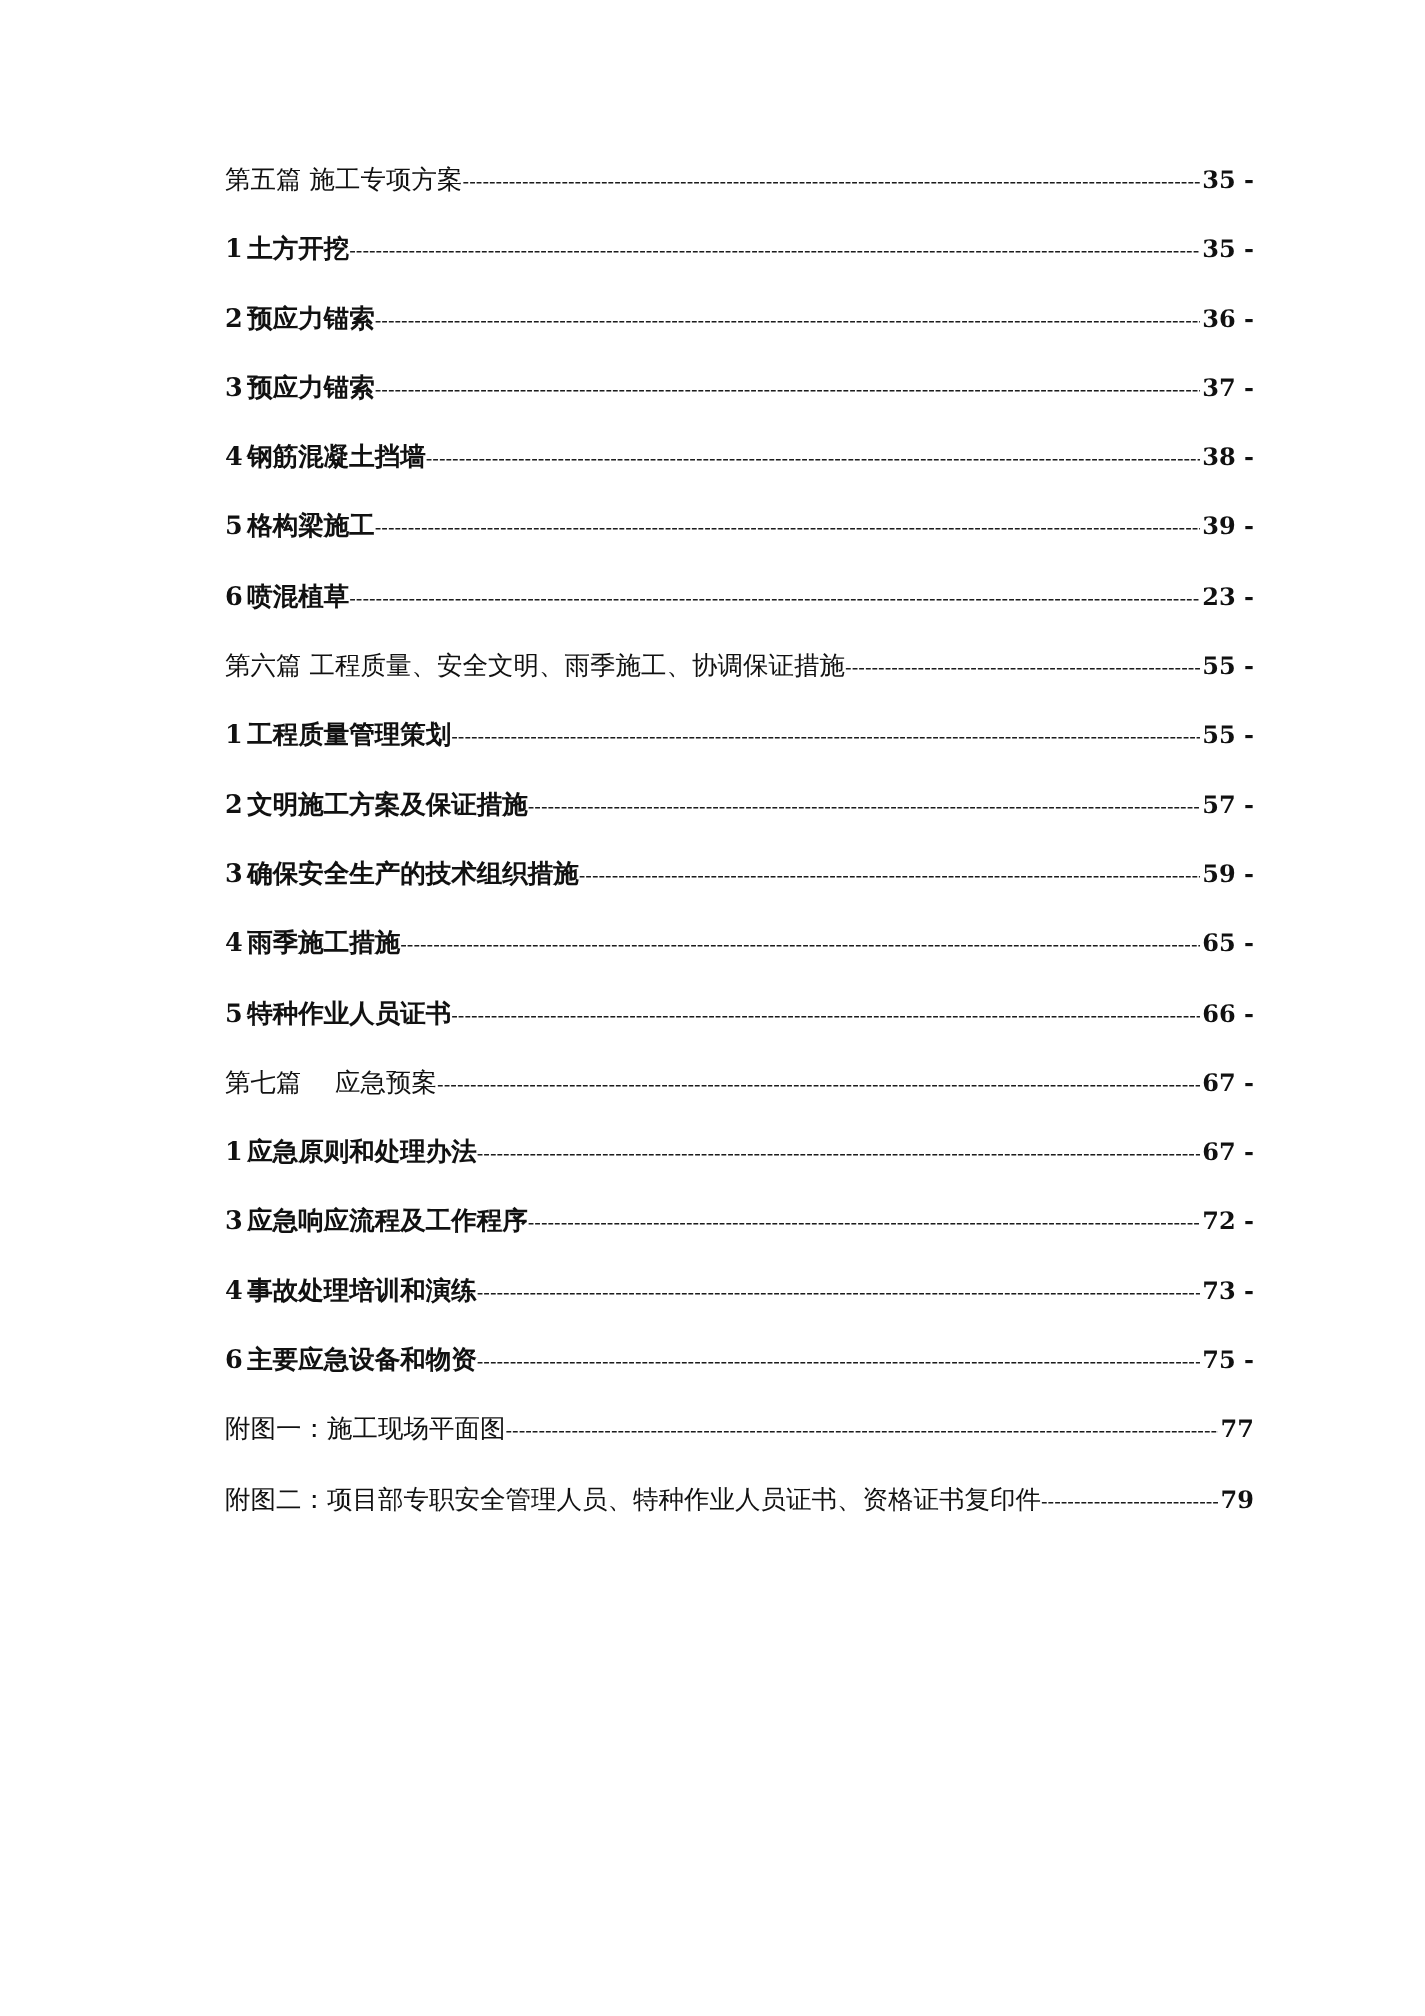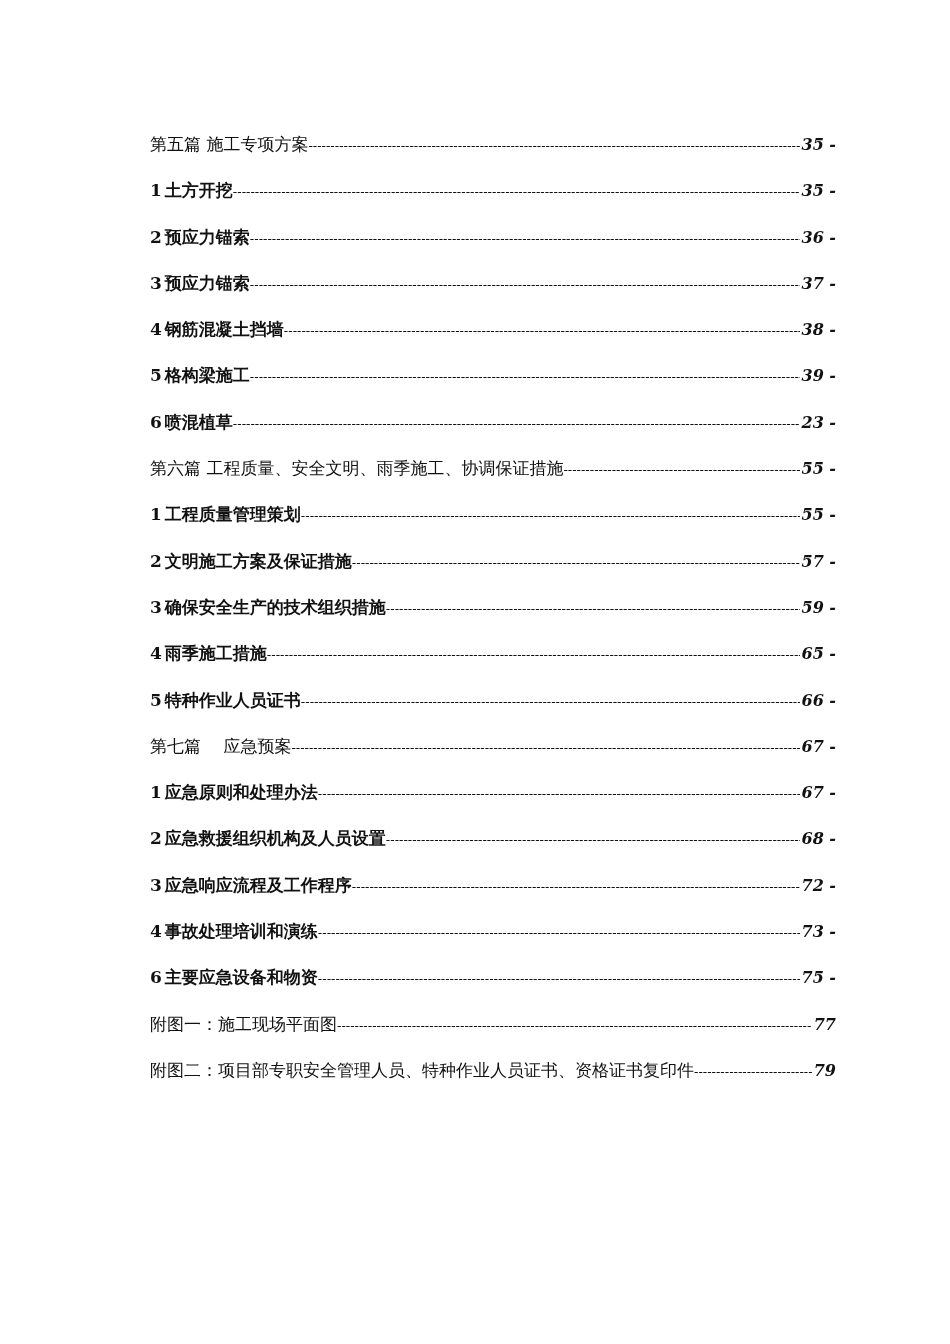--- a/index.html
+++ b/index.html
@@ -25,21 +25,20 @@
       display: flex;
       align-items: baseline;
       height: 46.3px;
       font-size: 17px;
       line-height: 24px;
       white-space: nowrap;
       overflow: hidden;
     }
     .toc-title {
       flex: 0 0 auto;
-      margin-top: 24px;
     }
     .toc-title.bold {
       font-weight: bold;
     }
     .toc-title .num {
       font-weight: bold;
       margin-right: 3px;
     }
     .toc-leader {
       flex: 1 1 auto;
@@ -52,21 +51,20 @@
       min-width: 0;
     }
     .toc-leader::after {
       content: "------------------------------------------------------------------------------------------------------------------------------------------------------------------------------------------------------------------------------";
     }
     .toc-page {
       flex: 0 0 auto;
       font-weight: bold;
       font-size: 16px;
       padding-left: 2px;
-      font-style: italic;
     }
   </style>
 </head>
 <body>
 
 <div class="page">
 
   <div class="toc-row">
     <span class="toc-title">第五篇 施工专项方案</span>
     <span class="toc-leader"></span>
@@ -151,25 +149,20 @@
     <span class="toc-leader"></span>
     <span class="toc-page">67 -</span>
   </div>
 
   <div class="toc-row">
     <span class="toc-title bold"><span class="num">1</span><span>应急原则和处理办法</span></span>
     <span class="toc-leader"></span>
     <span class="toc-page">67 -</span>
   </div>
 
-  <div class="toc-row">
-    <span class="toc-title bold"><span class="num">2</span><span>应急救援组织机构及人员设置</span></span>
-    <span class="toc-leader"></span>
-    <span class="toc-page">68 -</span>
-  </div>
 
   <div class="toc-row">
     <span class="toc-title bold"><span class="num">3</span><span>应急响应流程及工作程序</span></span>
     <span class="toc-leader"></span>
     <span class="toc-page">72 -</span>
   </div>
 
   <div class="toc-row">
     <span class="toc-title bold"><span class="num">4</span><span>事故处理培训和演练</span></span>
     <span class="toc-leader"></span>

